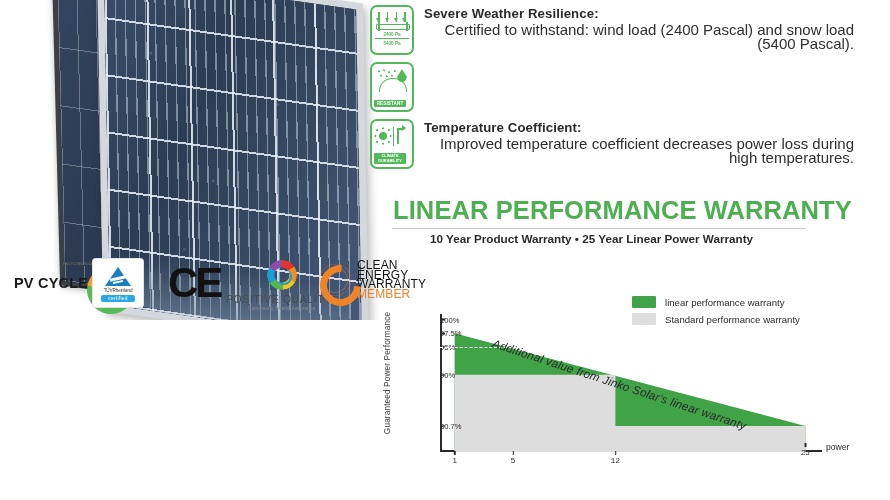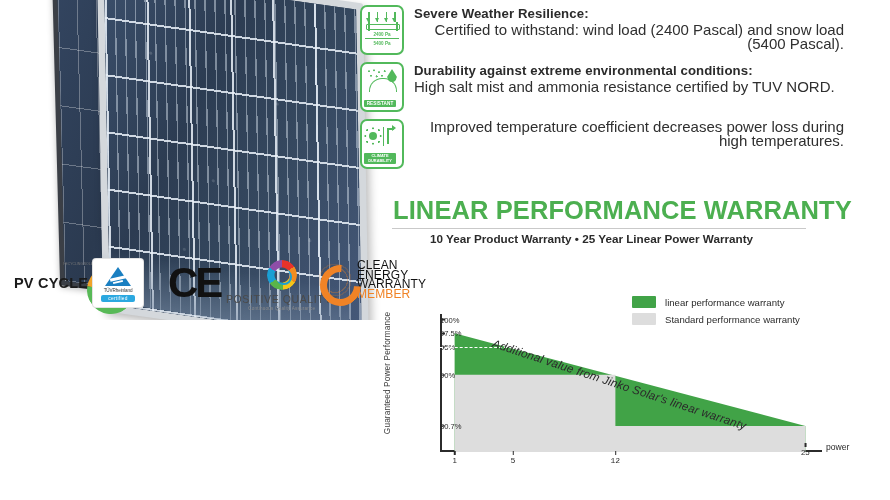--- a/index.html
+++ b/index.html
@@ -122,21 +122,21 @@
          border:7px solid #f08326;border-right-color:transparent;transform:rotate(-42deg);}
   .cec-dots{position:absolute;inset:0;border-radius:50%;opacity:.55;
     background:radial-gradient(circle at 50% 50%, transparent 0 12px,
               rgba(240,131,38,.55) 12px 13px, transparent 13px 100%),
               radial-gradient(circle at 50% 50%, transparent 0 15px,
               rgba(240,131,38,.35) 15px 16.5px, transparent 16.5px 100%);}
   .cec-text{margin-left:4px;line-height:9.6px;font-weight:400;font-size:12px;color:#111;letter-spacing:.1px;}
   .cec-text .mem{color:#f08326;}
 
   
-  .features{position:absolute;left:360px;top:4px;width:500px;}
+  .features{position:absolute;left:370px;top:4px;width:500px;}
   .feature{display:flex;align-items:flex-start;margin-bottom:6px;}
   .ficon{
     width:40px;height:46px;flex:0 0 40px;margin-right:10px;margin-top:1px;
     border:2px solid #52b95b;border-radius:7px;position:relative;background:#fff;
   }
   .ftext{padding-top:2px;}
   .fhead{font-size:13.2px;font-weight:700;color:#2b2b2b;letter-spacing:.1px;margin:0 0 2px 0;}
   .fbody{font-size:15px;color:#2f2f2f;line-height:14.4px;margin:0;max-width:430px;text-align:right;}
 
   
@@ -298,38 +298,35 @@
       </div>
     </div>
 
     <div class="feature">
       <div class="ficon">
         <span class="ic2-spray"></span>
         <span class="ic2-drop"></span>
         <span class="ic2-dome"></span>
         <span class="ic2-label">RESISTANT</span>
       </div>
-      <div class="ftext">
-        <p class="fhead">Durability against extreme environmental conditions:</p>
-        <p class="fbody">High salt mist and ammonia resistance certified by TUV NORD.</p>
-      </div>
     </div>
 
     <div class="feature">
       <div class="ficon">
         <span class="ic3-rays"></span>
         <span class="ic3-sun"></span>
         <span class="ic3-div"></span>
         <span class="ic3-arrow"></span>
         <span class="ic3-label">
           <div>CLIMATE</div>
           <div>DURABILITY</div>
         </span>
       </div>
       <div class="ftext">
+        <p class="fhead">Temperature Coefficient:</p>
         <p class="fbody">Improved temperature coefficient decreases power loss during high temperatures.</p>
       </div>
     </div>
   </div>
 
   <div class="war-title">LINEAR PERFORMANCE WARRANTY</div>
   <div class="war-rule"></div>
   <div class="war-sub">10 Year Product Warranty  •  25 Year Linear Power Warranty</div>
 
   <div class="chart">

